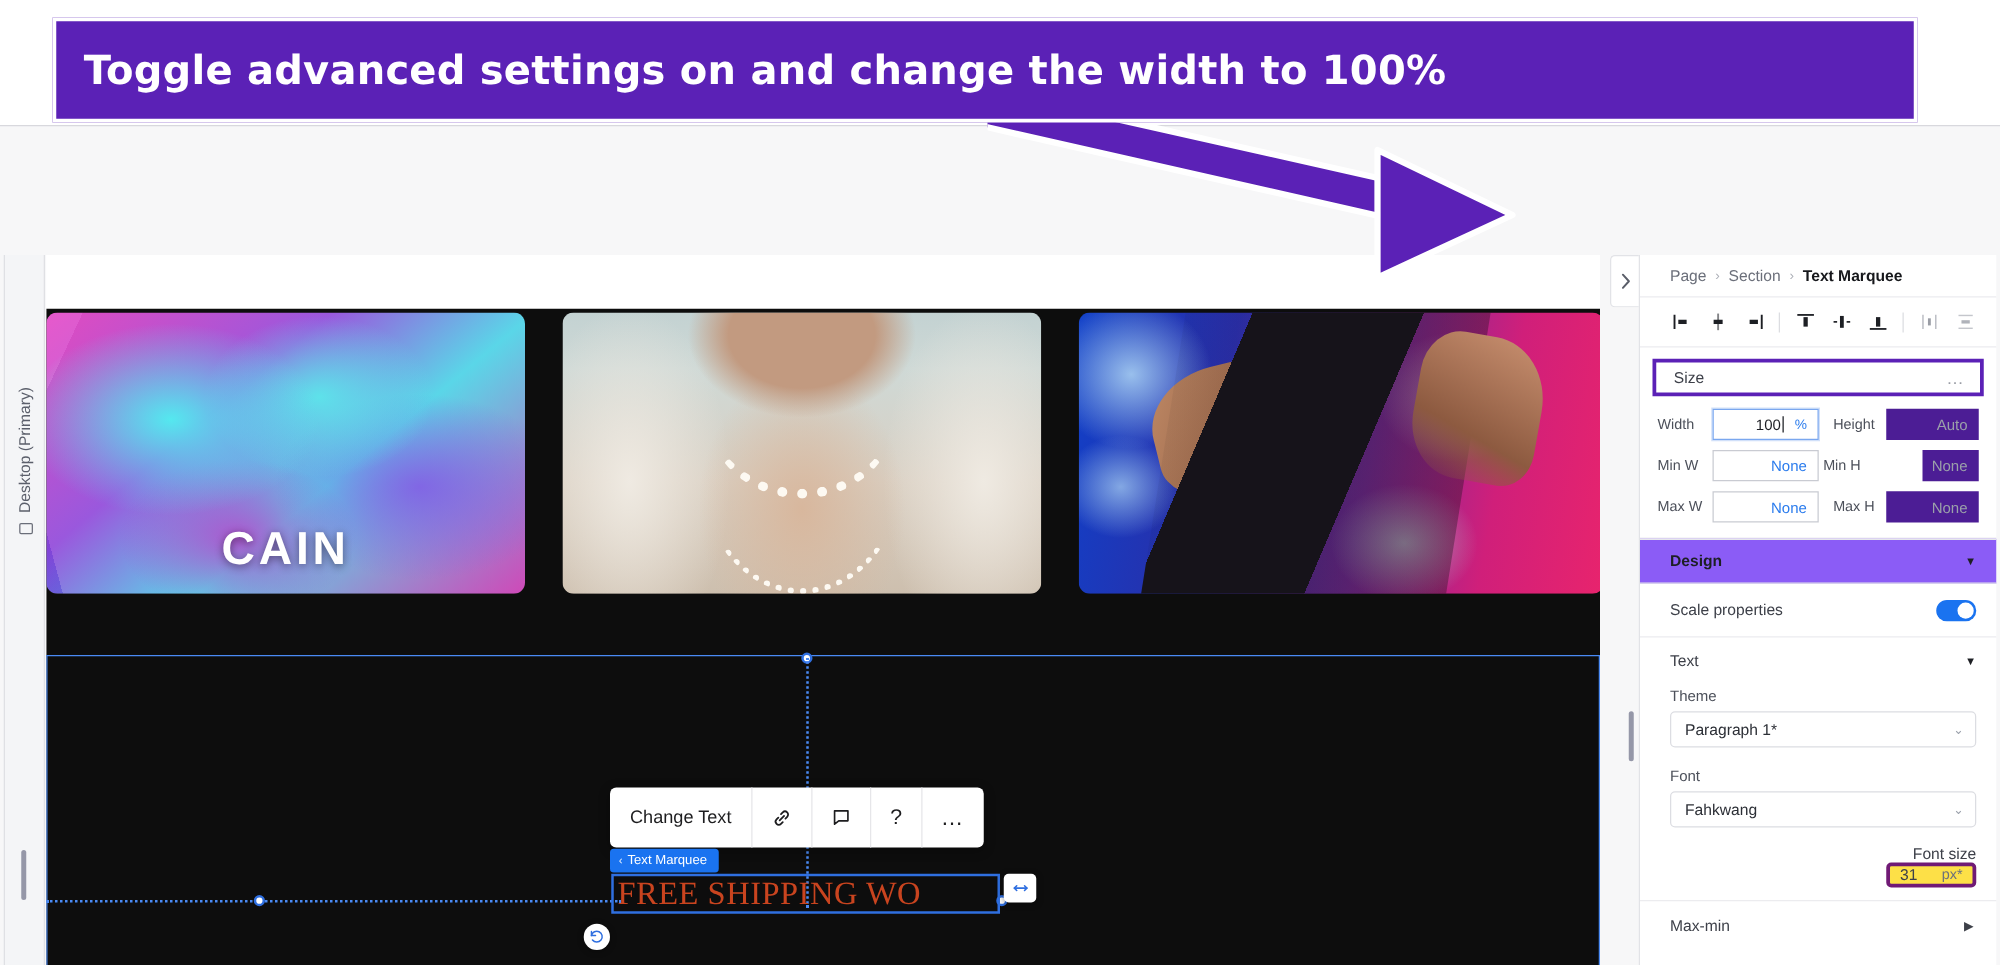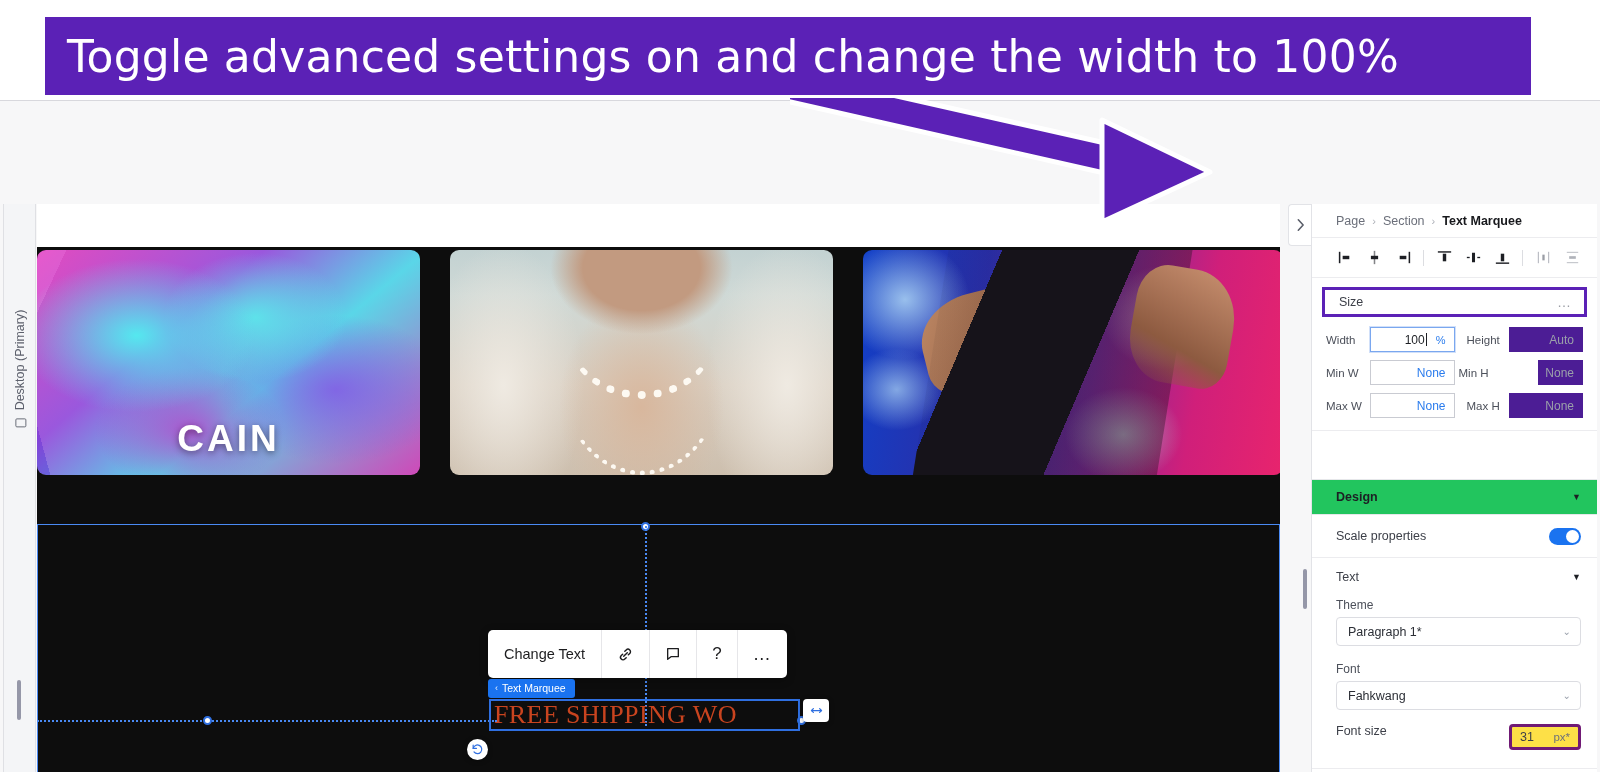--- a/index.html
+++ b/index.html
@@ -302,25 +302,25 @@
   }
   .finput.editable { background:#fff; border:1px solid #c9cbd2; }
   .finput.focused  { background:#fff; border:1px solid #7aa7ef; box-shadow: 0 0 0 1px rgba(122,167,239,.35); }
   .finput.disabled { background:#4c1d95; border:1px solid transparent; color:#9ba0aa; }
   .finput .val { color:#1d1f24; }
   .finput .val.blue { color:#2b7ced; }
   .finput .unit { color:#2b7ced; font-size:11px; margin-left: 9px; }
   .caret { display:inline-block; width:1px; height:13px; background:#1d1f24; margin-left:1px; vertical-align:-2px; }
 
   .sec-head {
-    height: 36px; background:#22c55e;
+    height: 36px; background:#8b5cf6;
     display:flex; align-items:center; justify-content:space-between;
     padding: 0 16px 0 24px;
     font-size: 12.5px; font-weight: 700; color:#1d1f24;
-    border-bottom: 1px solid #e6e7ea; border-top: 1px solid #e6e7ea; margin-top: 48px;
+    border-bottom: 1px solid #e6e7ea; border-top: 1px solid #e6e7ea;
   }
   .sec-head .tri { font-size: 9px; color:#1d1f24; }
 
   .row-toggle {
     height: 43px; display:flex; align-items:center; justify-content:space-between;
     padding: 0 16px 0 24px; border-bottom: 1px solid #ececef;
     font-size: 12.5px; color:#3d4049;
   }
   .toggle {
     width: 32px; height: 17px; border-radius: 9px; background:#1a73f0;
@@ -342,22 +342,22 @@
     margin: 0 16px 0 24px;
     height: 29px; border:1px solid #dcdde2; border-radius:4px;
     display:flex; align-items:center; justify-content:space-between;
     padding: 0 9px 0 11px; font-size: 12.5px; color:#2c2f36;
     background:#fff;
   }
   .select .chev { color:#9aa0ab; font-size: 10px; }
   .gap14 { height: 14px; }
 
   .row-fontsize {
-    display:flex; align-items:flex-start; justify-content:space-between;
-    padding: 0 16px 0 24px; height: 34px; font-size: 12.5px; color:#3d4049;
+    display:flex; align-items:flex-end; justify-content:space-between;
+    padding: 0 16px 0 24px; height: 34px; font-size: 12.5px; color:#3d4049;flex-direction:column;
   }
   .fs-input {
     width: 72px; height: 26px; border:3px solid #701a75; border-radius:4px;
     display:flex; align-items:center; justify-content:space-between;
     padding: 0 8px; font-size: 12.5px; background:#fde047;
   }
   .fs-input .u { color:#6d717b; font-size: 11.5px; }
 
   .row-maxmin {
     display:flex; align-items:center; justify-content:space-between;
@@ -375,21 +375,21 @@
   .banner {
     position:absolute; left: 42px; top: 14px;
     width: 1492px; height: 84px;
     background:#5b21b6;
     border: 3px solid #ffffff;
     display:flex; align-items:center;
     padding-left: 22px;
     z-index: 50;
   }
   .banner-text {
-    color:#fff; font-size: 44px; font-weight: 400;
+    color:#fff; font-size: 32px; font-weight: 700;
     letter-spacing: .2px;
     font-family:"DejaVu Sans", sans-serif;
     white-space: nowrap;
   }
   .arrow-svg {
     position:absolute; left: 790px; top: 60px;
     width: 520px; height: 165px;
     z-index: 45; pointer-events:none;
   }
 </style>

